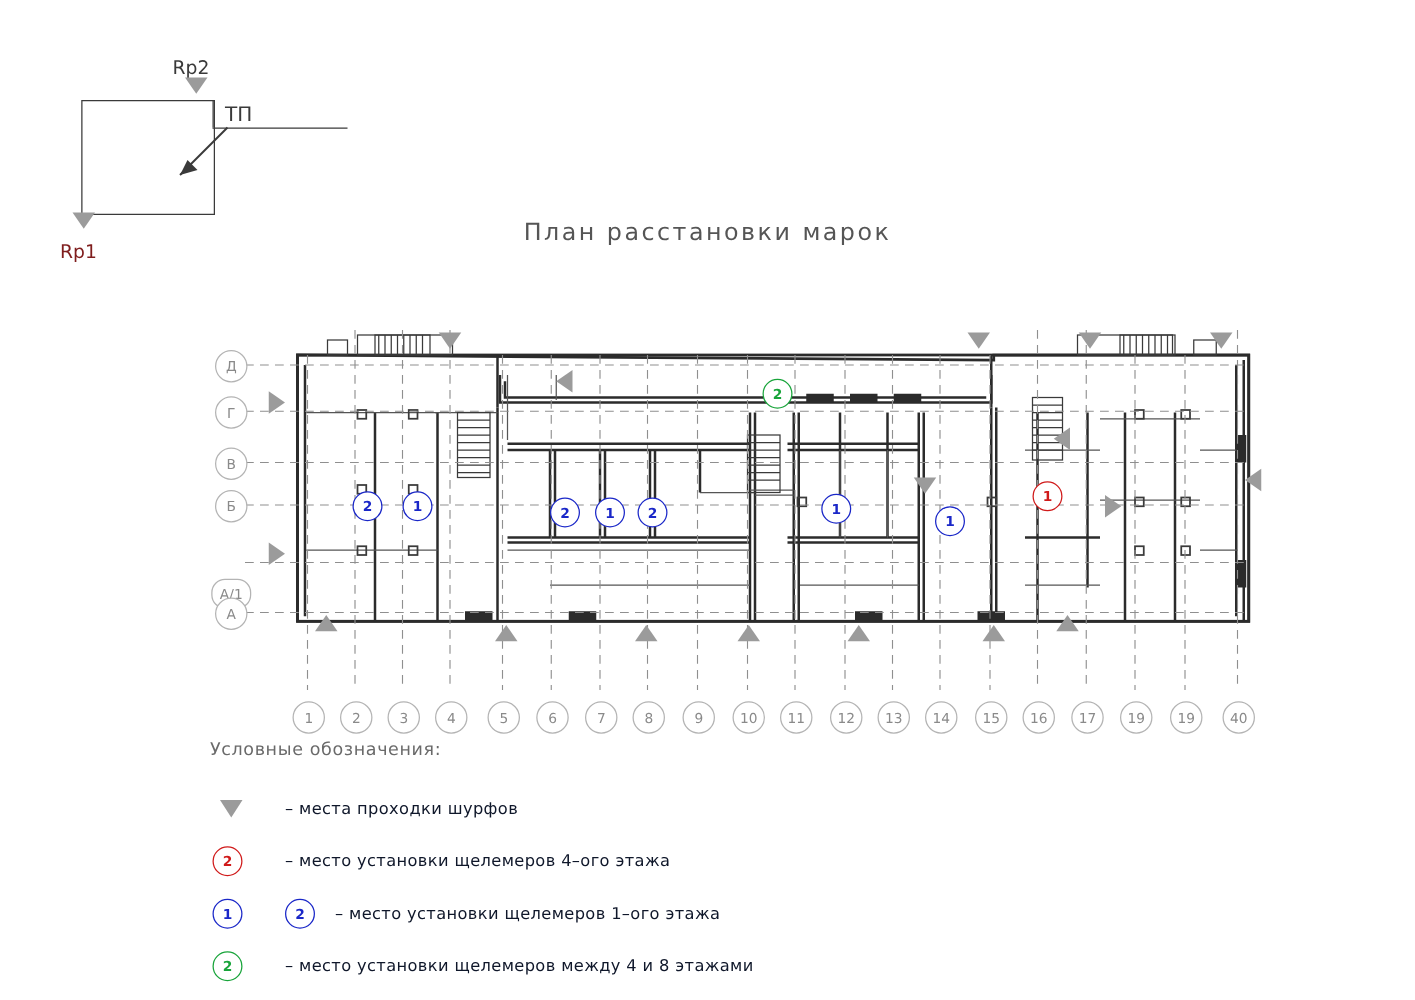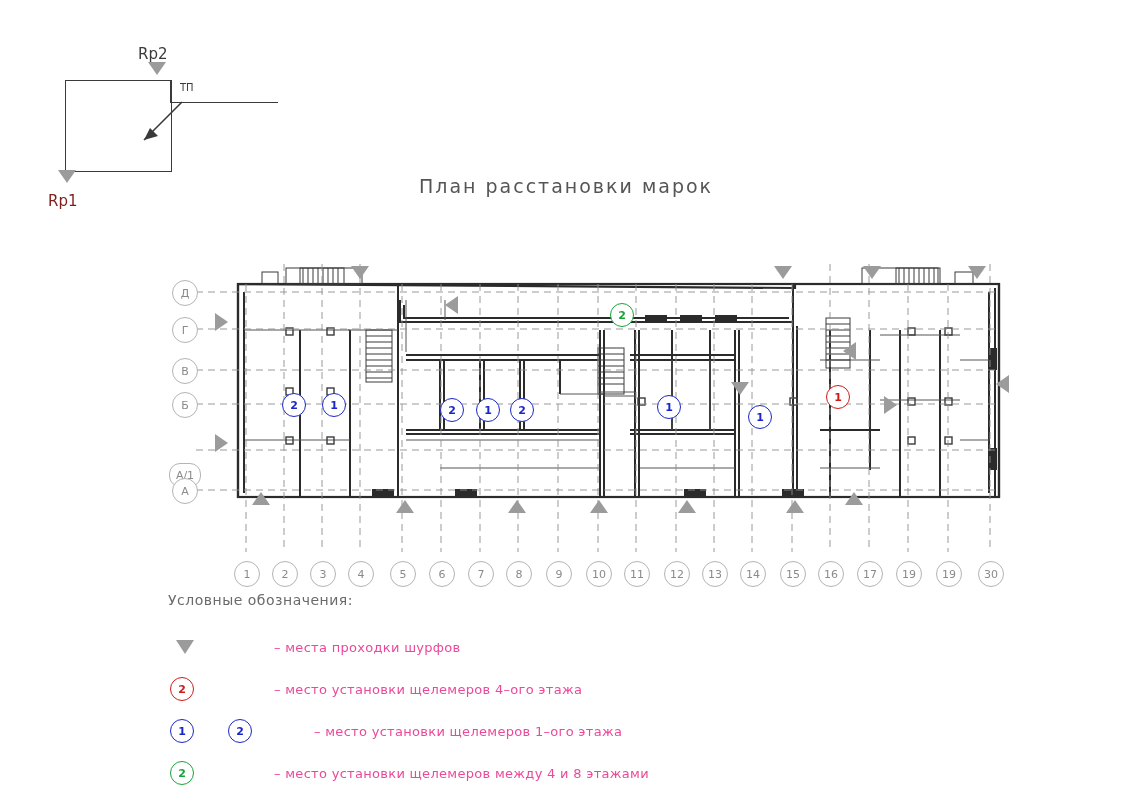--- a/index.html
+++ b/index.html
@@ -9,21 +9,21 @@
 
   
   .keyplan{position:absolute;left:60px;top:40px;width:230px;height:180px;}
   .kp-square{position:absolute;left:5px;top:40px;width:105px;height:90px;
              border:1.6px solid #3a3a3a;background:#fff;}
   .kp-line-h{position:absolute;left:110px;top:62px;width:108px;height:0;
              border-top:1.6px solid #3a3a3a;}
   .kp-line-v{position:absolute;left:110px;top:40px;width:0;height:22px;
              border-left:1.6px solid #3a3a3a;}
   .kp-arrow-diag{position:absolute;left:78px;top:60px;width:46px;height:46px;}
-  .kp-label-tp{position:absolute;left:120px;top:42px;font-size:10px;color:#3a3a3a;}
+  .kp-label-tp{position:absolute;left:120px;top:42px;font-size:16px;color:#3a3a3a;}
   .kp-label-rp2{position:absolute;left:78px;top:5px;font-size:15px;color:#3a3a3a;}
   .kp-label-rp1{position:absolute;left:-12px;top:152px;font-size:15px;color:#7f1d1d;}
 
   
   .tri{width:0;height:0;border-left:9px solid transparent;border-right:9px solid transparent;
        border-top:13px solid #9b9b9b;position:absolute;}
   .tri.left{border-left:none;border-top:9px solid transparent;border-bottom:9px solid transparent;
             border-right:13px solid #9b9b9b;}
   .tri.right{border-right:none;border-top:9px solid transparent;border-bottom:9px solid transparent;
              border-left:13px solid #9b9b9b;}
@@ -49,21 +49,21 @@
         font-size:11px;font-weight:bold;background:#fff;}
   .mark.blue{border:1.6px solid #1a27c8;color:#1a27c8;}
   .mark.red{border:1.6px solid #d01a1a;color:#d01a1a;}
   .mark.green{border:1.6px solid #18a43a;color:#18a43a;}
 
   
   .legend{position:absolute;left:168px;top:592px;width:760px;}
   .legend-title{font-size:14px;color:#6a6a6a;margin-bottom:18px;letter-spacing:.5px;}
   .legend-row{display:flex;align-items:center;height:42px;}
   .legend-sym{width:60px;display:flex;align-items:center;gap:10px;}
-  .legend-text{font-size:13px;color:#ec4899;letter-spacing:.3px;margin-left:46px;}
+  .legend-text{font-size:13px;color:#0f172a;letter-spacing:.3px;}
   .lg-tri{width:0;height:0;border-left:9px solid transparent;border-right:9px solid transparent;
           border-top:14px solid #9b9b9b;position:relative;left:8px;}
   .lg-mark{width:22px;height:22px;border-radius:50%;display:flex;align-items:center;
            justify-content:center;font-size:11px;font-weight:bold;background:#fff;margin-left:2px;}
   .lg-mark.blue{border:1.6px solid #1a27c8;color:#1a27c8;}
   .lg-mark.red{border:1.6px solid #d01a1a;color:#d01a1a;}
   .lg-mark.green{border:1.6px solid #18a43a;color:#18a43a;}
 </style>
 </head>
 <body>
@@ -269,21 +269,21 @@
     <div class="bubble" style="left:586px;top:561px;">10</div>
     <div class="bubble" style="left:624px;top:561px;">11</div>
     <div class="bubble" style="left:664px;top:561px;">12</div>
     <div class="bubble" style="left:702px;top:561px;">13</div>
     <div class="bubble" style="left:740px;top:561px;">14</div>
     <div class="bubble" style="left:780px;top:561px;">15</div>
     <div class="bubble" style="left:818px;top:561px;">16</div>
     <div class="bubble" style="left:857px;top:561px;">17</div>
     <div class="bubble" style="left:896px;top:561px;">19</div>
     <div class="bubble" style="left:936px;top:561px;">19</div>
-    <div class="bubble" style="left:978px;top:561px;">30</div>
+    <div class="bubble" style="left:978px;top:561px;">40</div>
   </div>
 
   <div>
     <div class="tri" style="left:351px;top:266px;"></div>
     <div class="tri" style="left:774px;top:266px;"></div>
     <div class="tri" style="left:863px;top:266px;"></div>
     <div class="tri" style="left:968px;top:266px;"></div>
     <div class="tri left" style="left:445px;top:296px;"></div>
     <div class="tri right" style="left:215px;top:313px;"></div>
     <div class="tri left" style="left:843px;top:342px;"></div>

